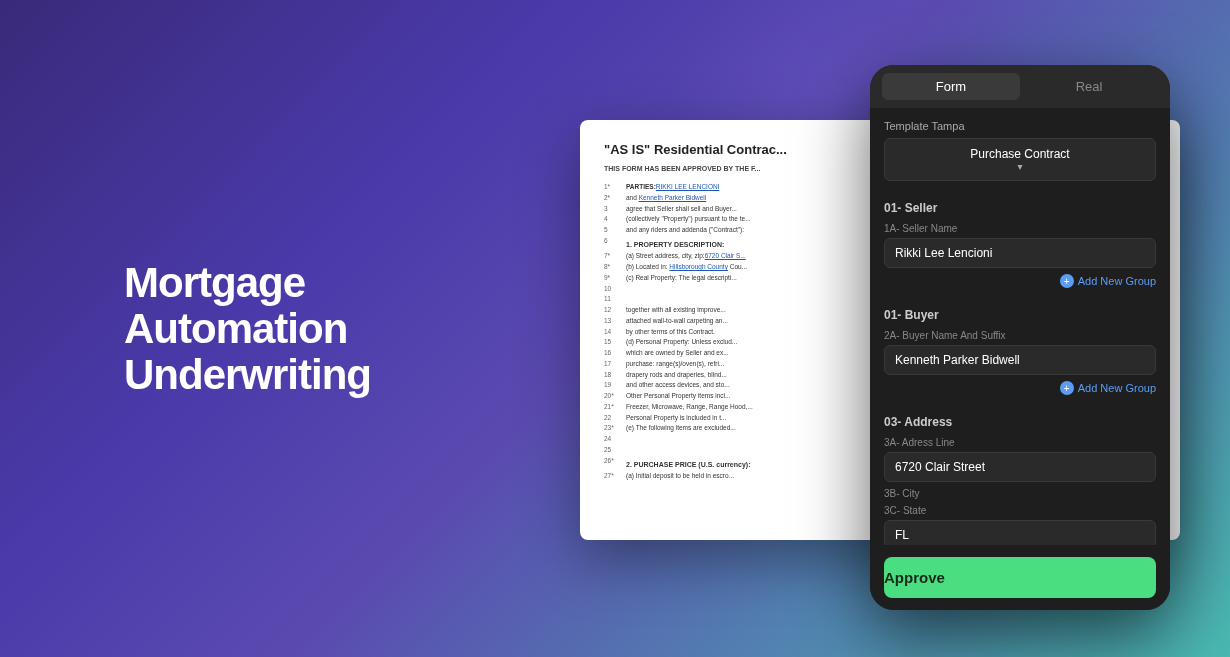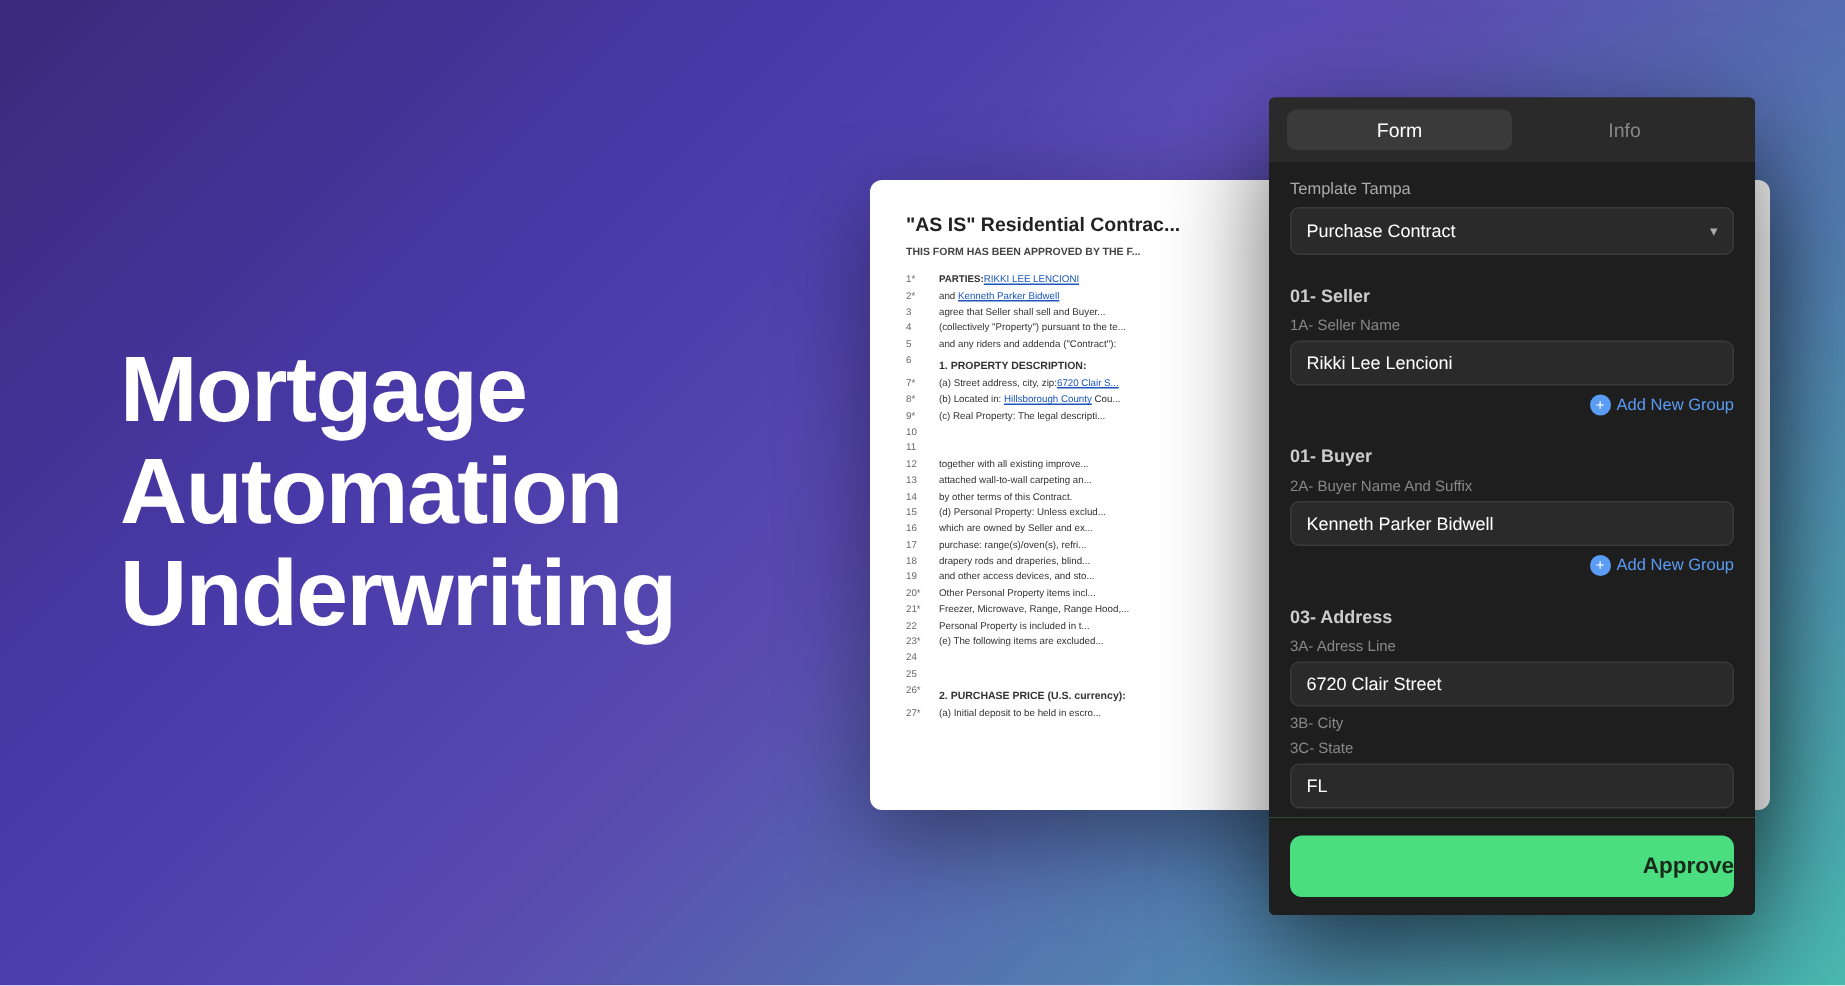--- a/index.html
+++ b/index.html
@@ -24,24 +24,25 @@
     .hero-text {
       position: absolute;
       left: 80px;
       top: 50%;
       transform: translateY(-50%);
       z-index: 2;
     }
 
     .hero-title {
       color: #ffffff;
-      font-size: 62px;
+      font-size: 42px;
       font-weight: 800;
       line-height: 1.1;
       letter-spacing: -1px;
+      margin-left: 44px;
     }
 
     
     .doc-card {
       position: absolute;
       left: 580px;
       top: 120px;
       width: 600px;
       height: 420px;
       background: #ffffff;
@@ -92,24 +93,24 @@
       font-weight: 700;
       font-size: 7px;
       margin-top: 4px;
     }
 
     
     .form-panel {
       position: absolute;
       right: 60px;
       top: 65px;
-      width: 324px;
+      width: 300px;
       height: 545px;
       background: #1e1e1e;
-      border-radius: 4px;
+      border-radius: 24px;
       box-shadow: 0 25px 70px rgba(0,0,0,0.6);
       overflow: hidden;
       z-index: 10;
     }
 
     .form-panel-tabs {
       display: flex;
       background: #2a2a2a;
       padding: 8px 12px;
       gap: 0;
@@ -153,20 +154,21 @@
       border: 1px solid #3a3a3a;
       border-radius: 6px;
       color: #fff;
       font-size: 12px;
       padding: 8px 10px;
       display: flex;
       justify-content: space-between;
       align-items: center;
       margin-bottom: 14px;
       cursor: pointer;
+      flex-direction: column;
     }
 
     .chevron-icon {
       color: #aaa;
       font-size: 10px;
     }
 
     .section-header {
       font-size: 12px;
       font-weight: 600;
@@ -230,21 +232,21 @@
     .approve-btn {
       width: 100%;
       background: #4ade80;
       color: #1a2a1a;
       font-size: 15px;
       font-weight: 700;
       border: none;
       border-radius: 8px;
       padding: 12px 0;
       cursor: pointer;
-      text-align: right;
+      text-align: left;
     }
 
     
     .corner-accent {
       position: absolute;
       bottom: 0;
       right: 0;
       width: 300px;
       height: 300px;
       background: radial-gradient(circle, rgba(74,186,176,0.3) 0%, transparent 70%);
@@ -392,21 +394,21 @@
         <span class="doc-line-num">27*</span>
         <span class="doc-line-text">(a) Initial deposit to be held in escro...</span>
       </div>
     </div>
   </div>
 
   <div class="form-panel">
 
     <div class="form-panel-tabs">
       <div class="form-tab active">Form</div>
-      <div class="form-tab inactive">Info</div>
+      <div class="form-tab inactive">Real</div>
     </div>
 
     <div class="form-panel-body">
 
       <div class="template-type-label">Template Tampa</div>
       <div class="template-select">
         <span>Purchase Contract</span>
         <span class="chevron-icon">▾</span>
       </div>
 

